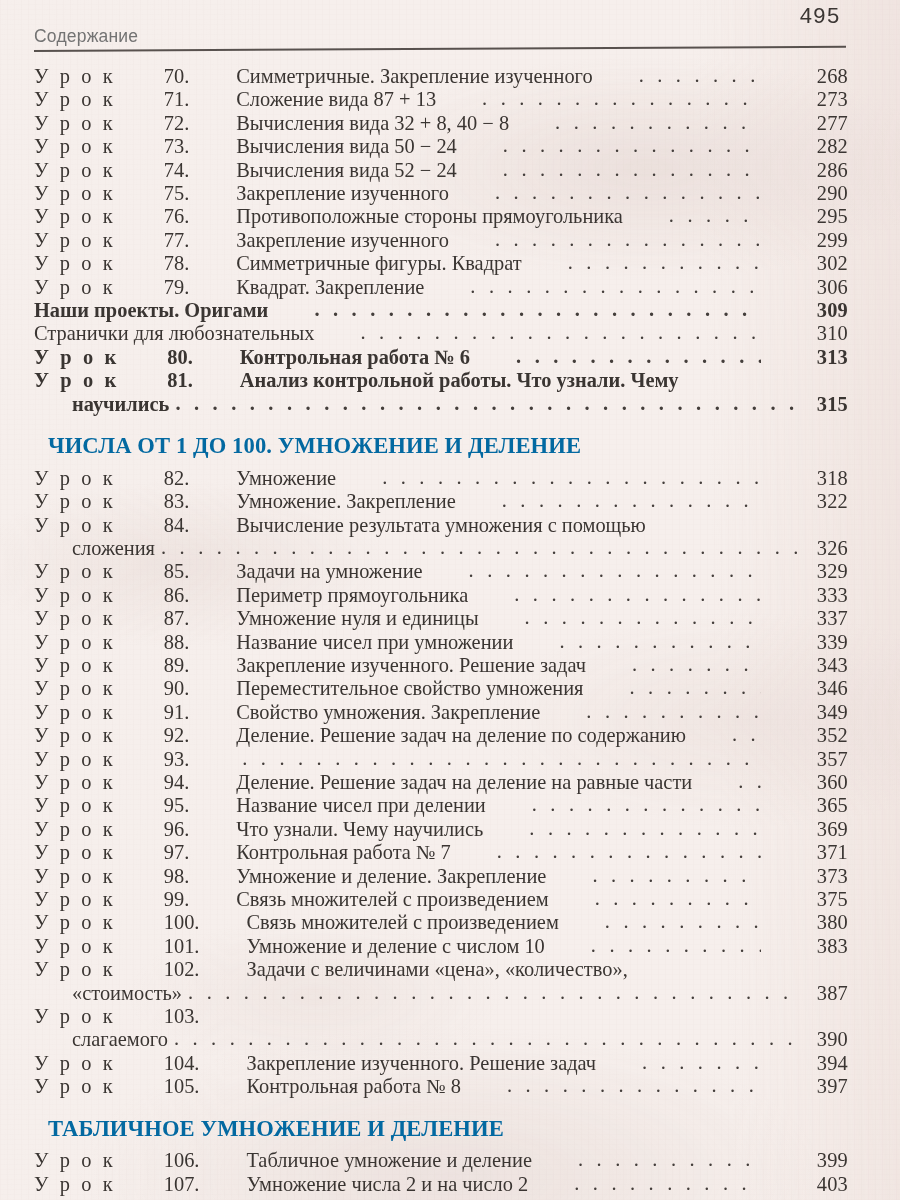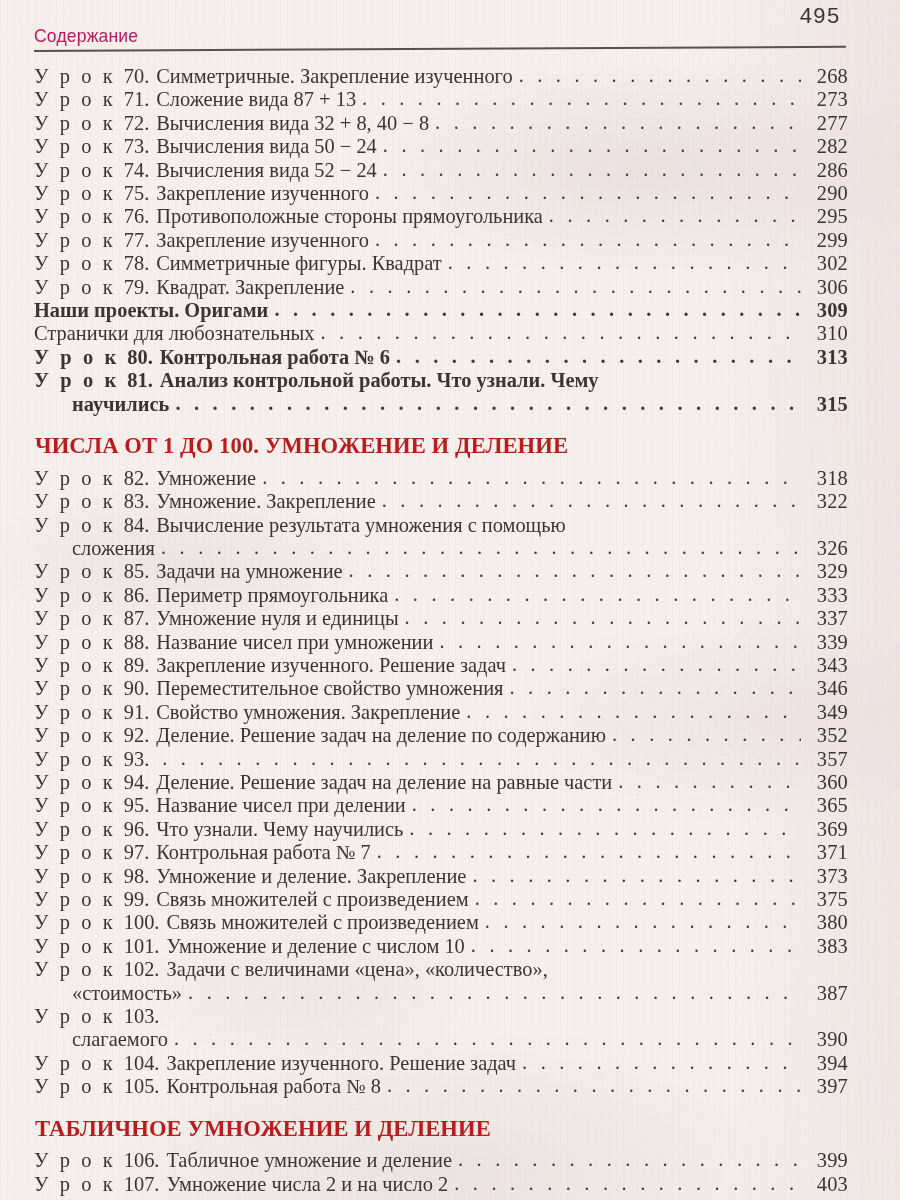--- a/index.html
+++ b/index.html
@@ -68,21 +68,21 @@
     height: 48px;
     display: flex;
     align-items: flex-end;
     justify-content: space-between;
     padding: 0 2px 0 6px;
   }
   .running-head-title {
     font-family: "Liberation Sans", "DejaVu Sans", sans-serif;
     font-size: 17.5px;
     letter-spacing: .2px;
-    color: #be185d;
+    color: #737373;
     line-height: 1;
     padding-bottom: 3px;
   }
   .running-head-folio {
     font-family: Liberation Mono, monospace;
     font-size: 22px;
     letter-spacing: .4px;
     color: #3b3633;
     line-height: 1;
     padding-bottom: 19px;
@@ -121,20 +121,21 @@
   .entry.bold .lesson-word,
   .entry.bold .dots,
   .entry.bold .page-no {
     font-weight: bold;
   }
 
   .entry-line {
     display: flex;
     align-items: flex-start;
     width: 100%;
+    gap: 40px;
   }
 
   .lesson-word {
     letter-spacing: 3.1px;
     padding-right: 2px;
     flex: none;
   }
   .lesson-num {
     flex: none;
     padding-left: 6px;
@@ -169,23 +170,23 @@
     width: 100%;
     padding-left: 38px;
     box-sizing: border-box;
   }
 
   
   .section-head {
     font-size: 22.6px;
     font-weight: bold;
     letter-spacing: .1px;
-    color: #b91c1c;
+    color: #0369a1;
     line-height: 1;
-    margin: 19px 0 9px 1px;
+    margin: 19px 0 9px 14px;
     white-space: nowrap;
   }
 </style>
 </head>
 <body>
 
 <div class="paper-fibers"></div>
 <div class="paper-texture"></div>
 
 <div class="page">

